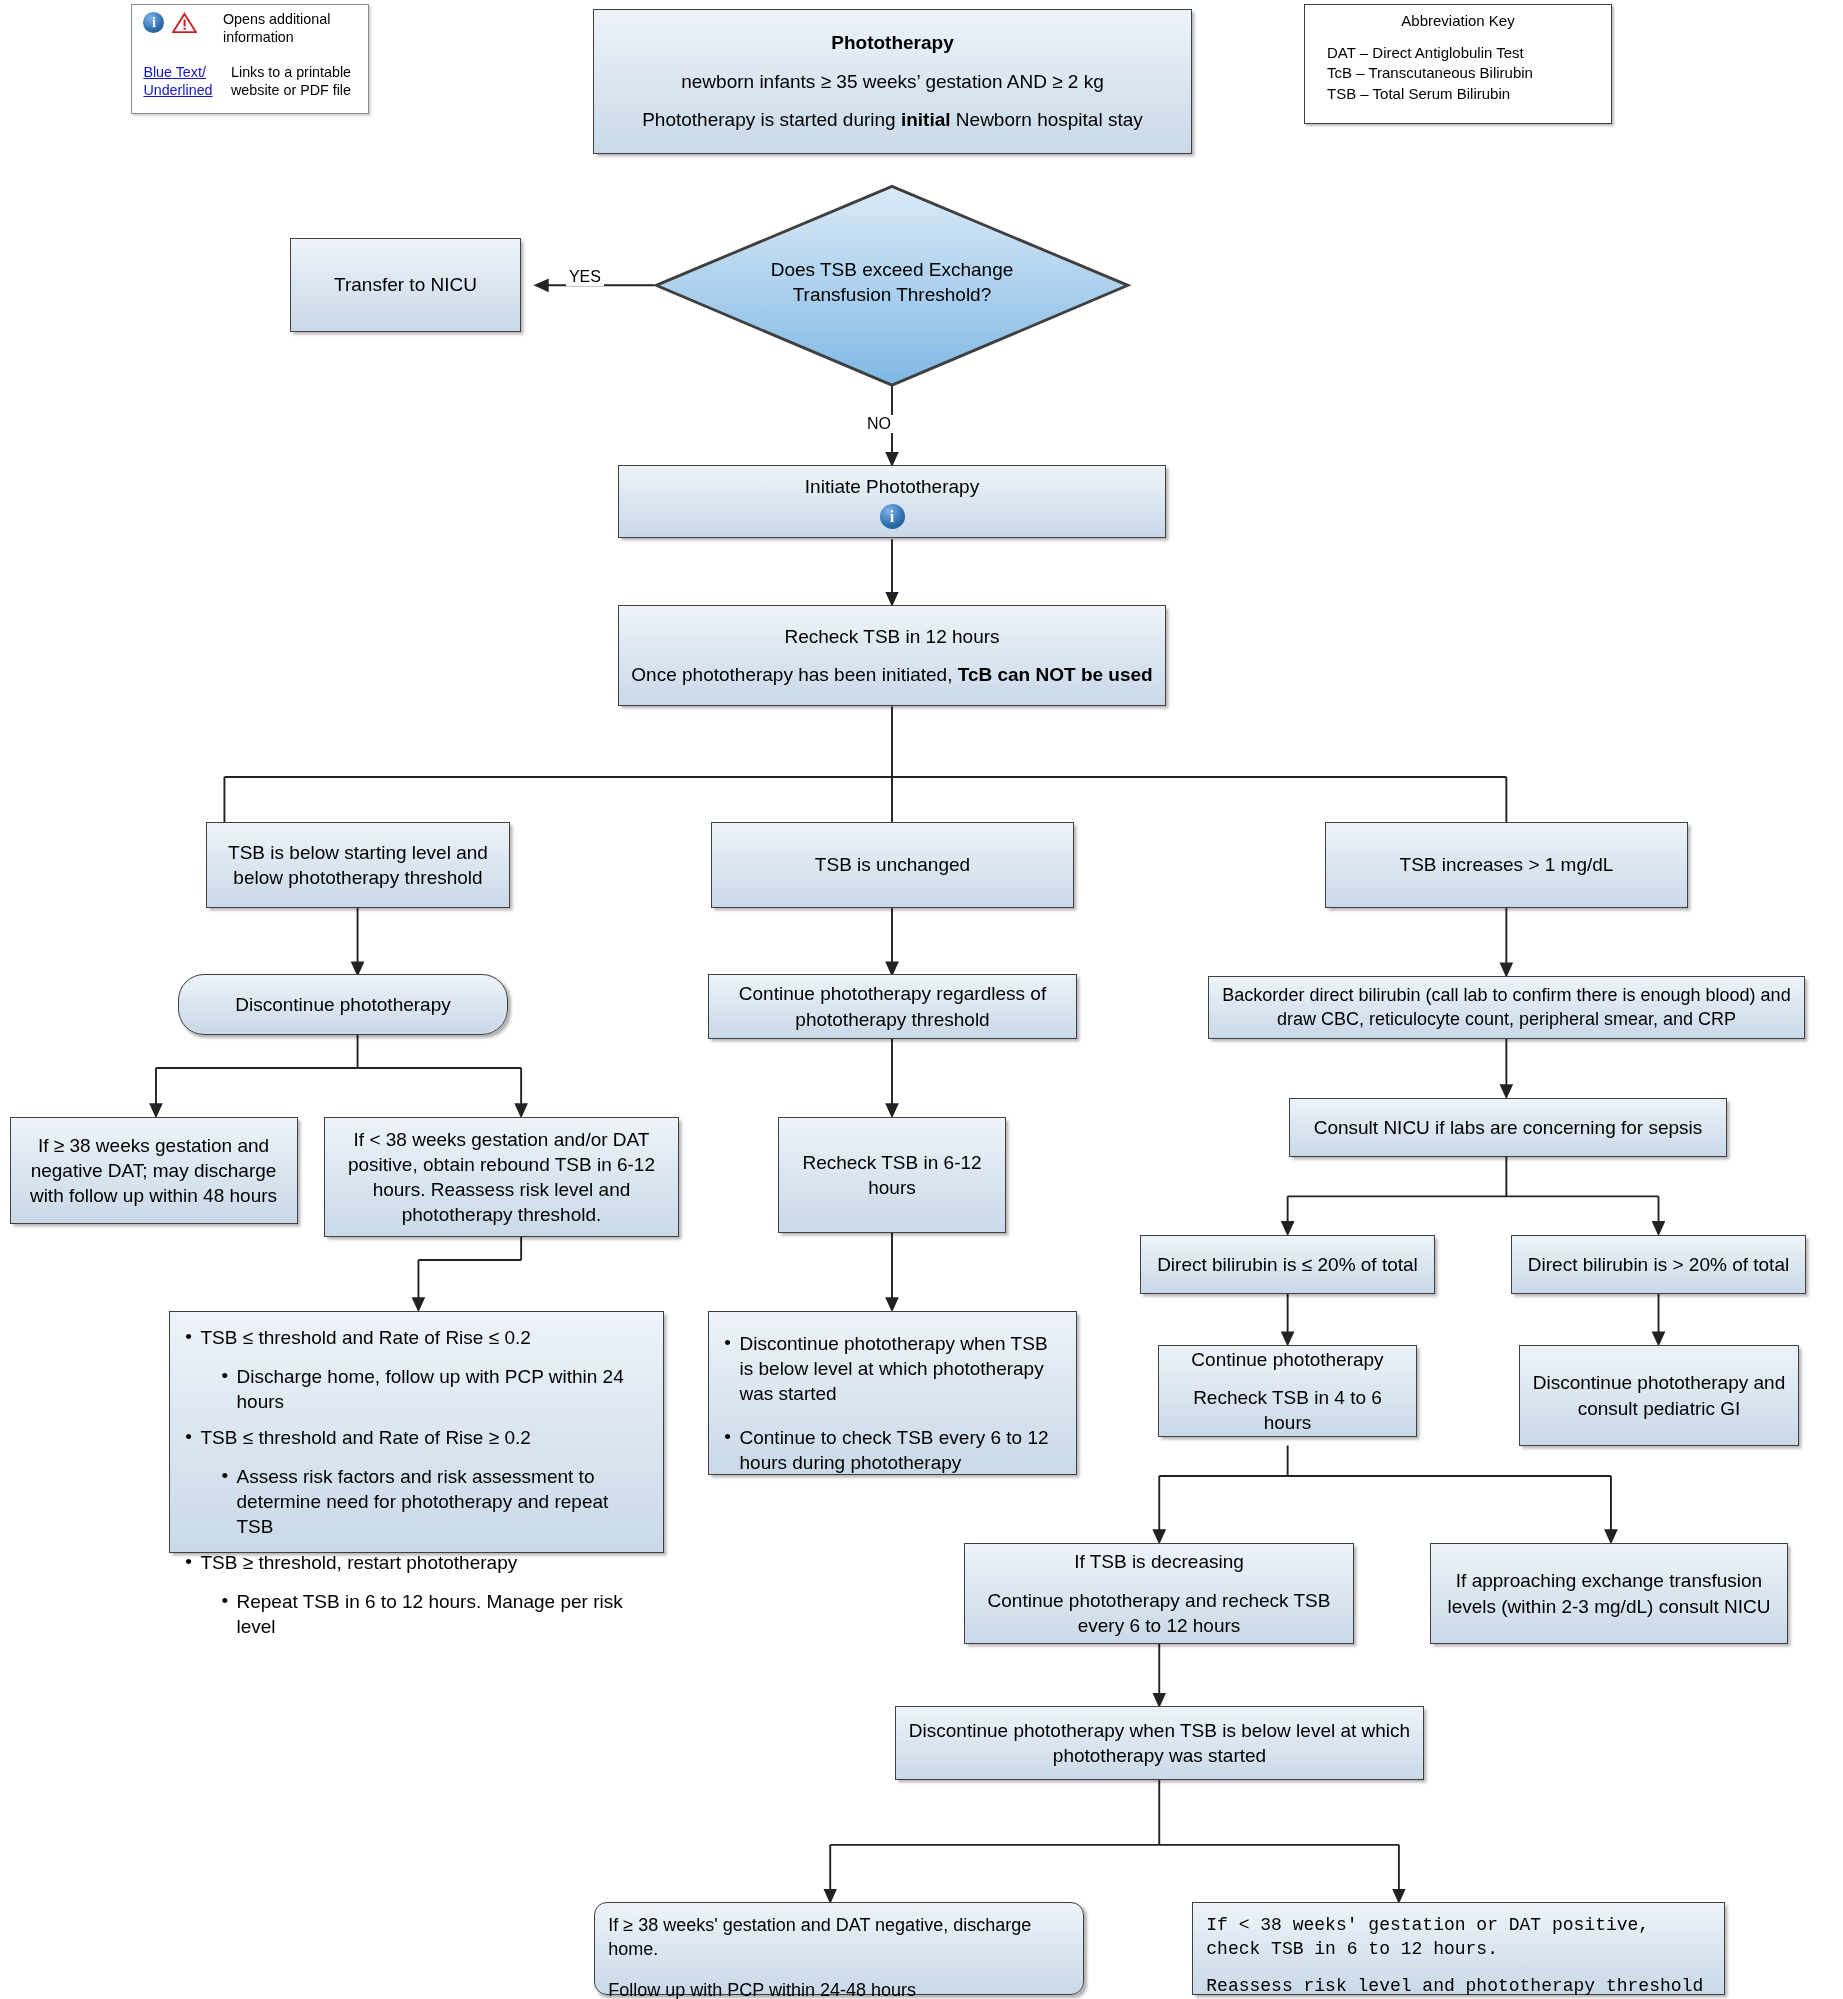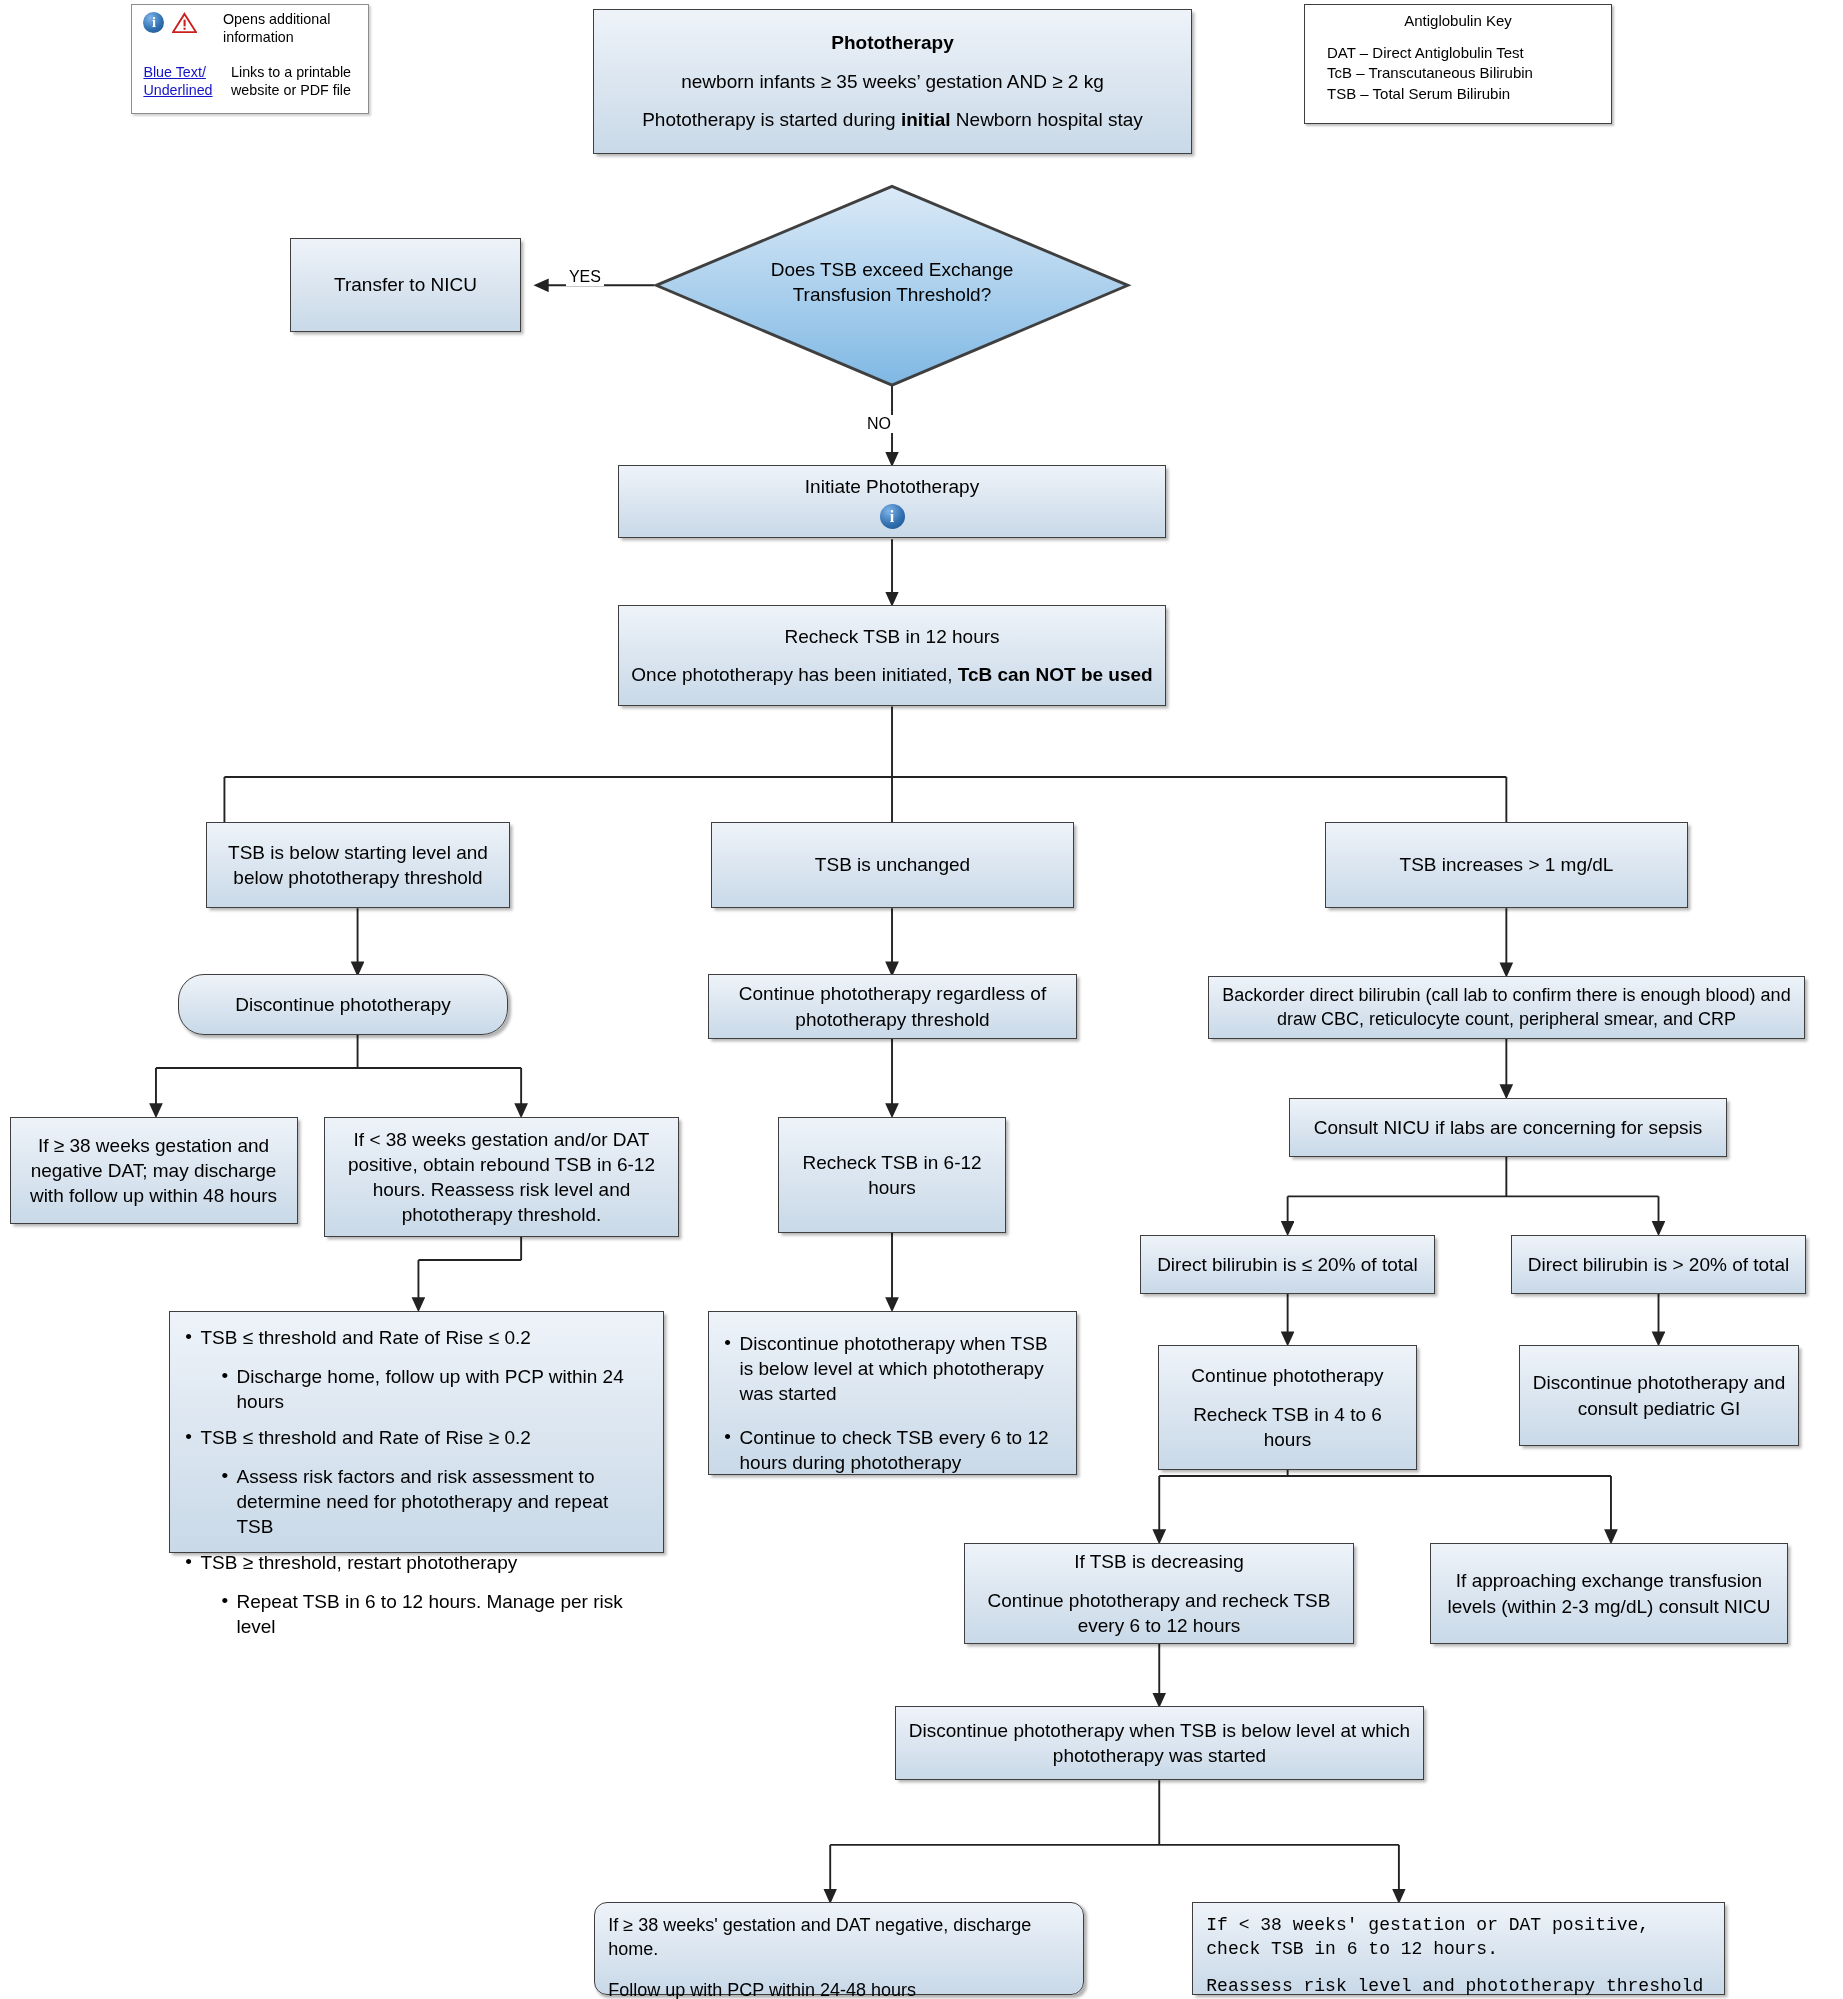--- a/index.html
+++ b/index.html
@@ -126,21 +126,21 @@
     </div>
     <div class="lbl" style="position:absolute;left:91px;top:6.7px;width:133px;">Opens additional information</div>
     <div style="position:absolute;left:11.4px;top:59px;width:82px;">
       <div class="bluelink">Blue Text/</div>
       <div class="bluelink">Underlined </div>
     </div>
     <div class="lbl" style="position:absolute;left:99px;top:59px;width:129px;">Links to a printable website or PDF file</div>
   </div>
 
   <div class="abbr">
-    <div class="ttl">Antiglobulin Key</div>
+    <div class="ttl">Abbreviation Key</div>
     <div class="list">
       <div>DAT – Direct Antiglobulin Test</div>
       <div>TcB – Transcutaneous Bilirubin</div>
       <div>TSB – Total Serum Bilirubin</div>
     </div>
   </div>
 
   <div class="node" style="left:593px;top:8.6px;width:599px;height:145px;">
     <div class="inner">
       <p class="b">Phototherapy</p>
@@ -237,21 +237,21 @@
 
   <div class="node bul" style="left:708px;top:1311px;width:369px;height:164px;align-items:flex-start;">
     <div class="inner" style="padding:19px 11.4px 11.4px 9.5px;">
       <ul>
         <li style="margin-bottom:19px;">Discontinue phototherapy when TSB is below level at which phototherapy was started</li>
         <li>Continue to check TSB every 6 to 12 hours during phototherapy</li>
       </ul>
     </div>
   </div>
 
-  <div class="node" style="left:1158px;top:1345px;width:259px;height:125px;">
+  <div class="node" style="left:1158px;top:1345px;width:259px;height:92px;">
     <div class="inner">
       <p>Continue phototherapy</p>
       <p>Recheck TSB in 4 to 6 hours</p>
     </div>
   </div>
 
   <div class="node" style="left:1519px;top:1345px;width:280px;height:101px;">
     <div class="inner">Discontinue phototherapy and consult pediatric GI</div>
   </div>
 

